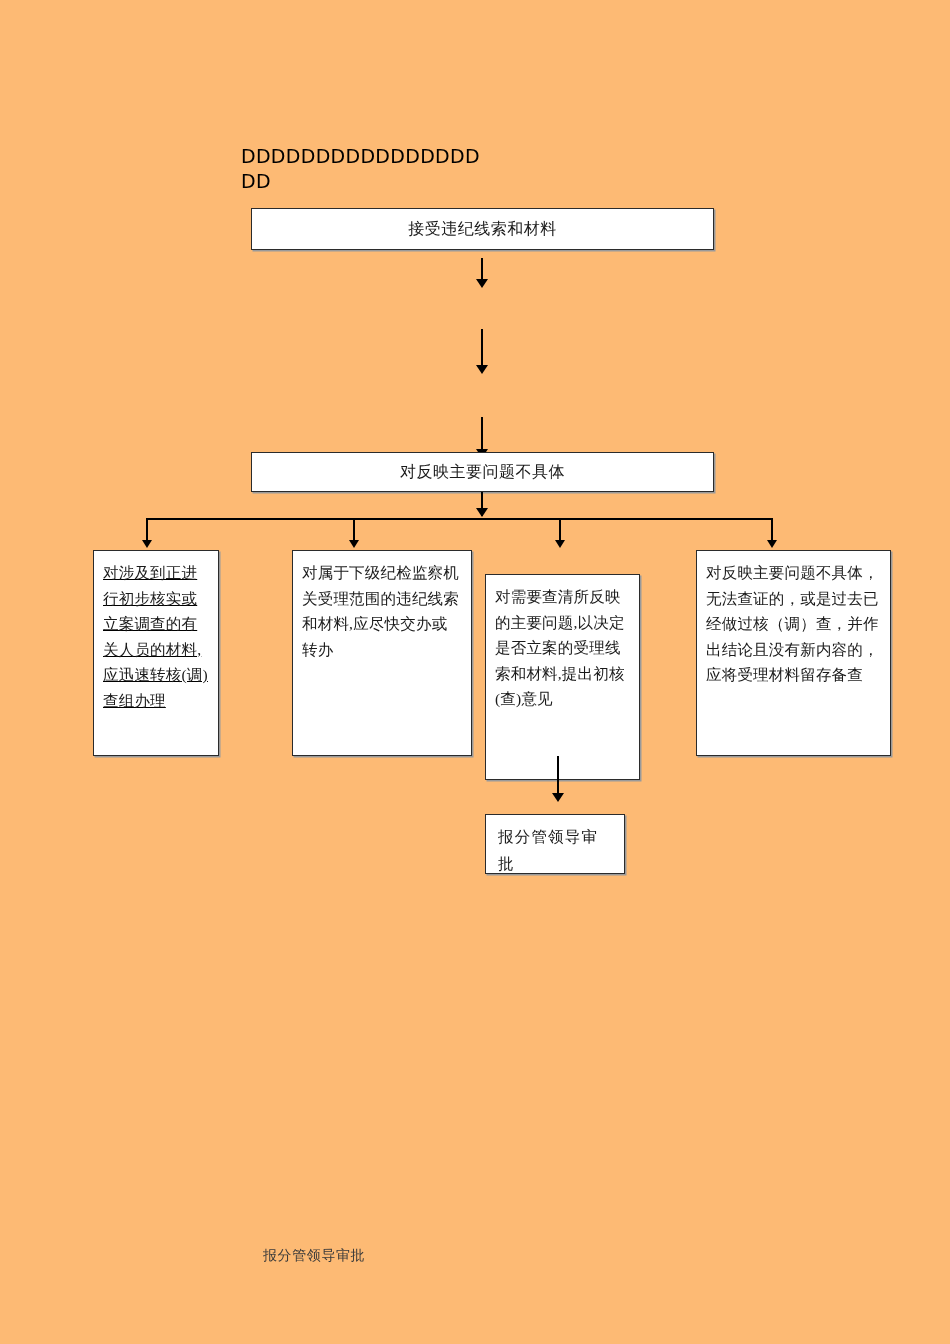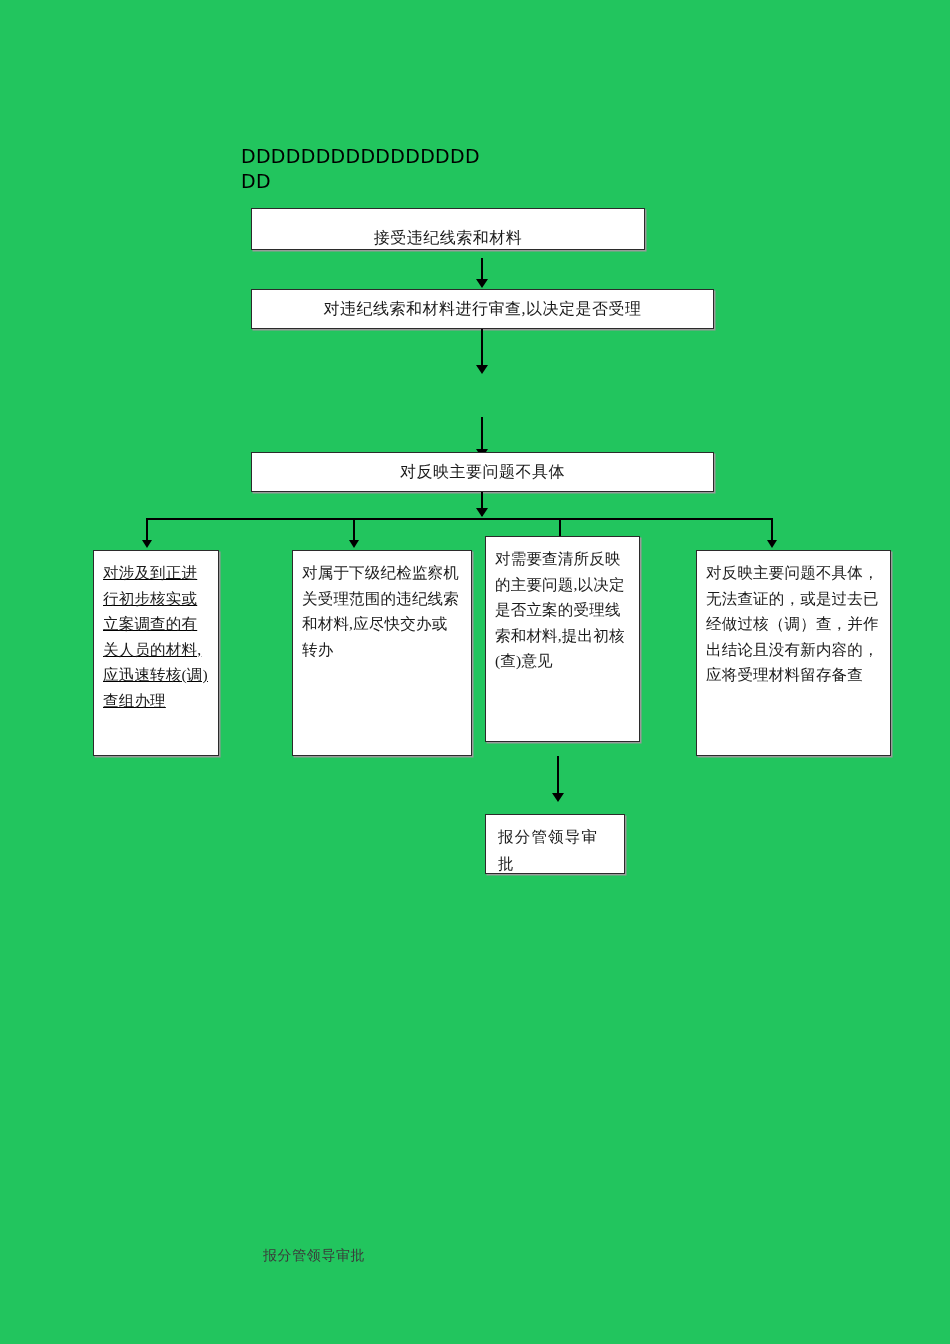--- a/index.html
+++ b/index.html
@@ -9,21 +9,21 @@
     background: #ffffff;
   }
   body {
     font-family: "Liberation Serif", "DejaVu Serif", serif;
     color: #000000;
   }
   #page {
     position: relative;
     width: 950px;
     height: 1344px;
-    background: #22c55e;
+    background: #fdba74;
     overflow: hidden;
   }
 
   
   .doc-title {
     position: absolute;
     left: 241px;
     top: 144px;
     width: 260px;
     font-family: "DejaVu Sans", "Liberation Sans", sans-serif;
@@ -122,30 +122,27 @@
   }
 </style>
 </head>
 <body>
 
 <div id="page">
 
   <div class="doc-title">DDDDDDDDDDDDDDDD
 DD</div>
 
-  <div class="box main-box" style="left:251px; top:208px; width:394px; height:42px;align-items:flex-end;">
+  <div class="box main-box" style="left:251px; top:208px; width:463px; height:42px;">
     <span class="txt">接受违纪线索和材料</span>
   </div>
 
   <div class="vline" style="left:481px; top:258px; height:23px;"></div>
   <div class="arrowhead" style="left:476px; top:279px;"></div>
 
-  <div class="box main-box" style="left:251px; top:289px; width:463px; height:40px;">
-    <span class="txt">对违纪线索和材料进行审查,以决定是否受理</span>
-  </div>
 
   <div class="vline" style="left:481px; top:329px; height:38px;"></div>
   <div class="arrowhead" style="left:476px; top:365px;"></div>
 
 
   <div class="vline" style="left:481px; top:417px; height:34px;"></div>
   <div class="arrowhead" style="left:476px; top:449px;"></div>
 
   <div class="box main-box" style="left:251px; top:452px; width:463px; height:40px;">
     <span class="txt">对反映主要问题不具体</span>
@@ -169,21 +166,21 @@
   <div class="arrowhead small" style="left:767px; top:540px;"></div>
 
   <div class="box branch-box" style="left:93px; top:550px; width:126px; height:206px;text-decoration:underline;">
     <span class="txt">对涉及到正进行初步核实或立案调查的有关人员的材料,应迅速转核(调)查组办理</span>
   </div>
 
   <div class="box branch-box" style="left:292px; top:550px; width:180px; height:206px;">
     <span class="txt">对属于下级纪检监察机关受理范围的违纪线索和材料,应尽快交办或转办</span>
   </div>
 
-  <div class="box branch-box" style="left:485px; top:536px; width:155px; height:206px;">
+  <div class="box branch-box" style="left:485px; top:574px; width:155px; height:206px;">
     <span class="txt">对需要查清所反映的主要问题,以决定是否立案的受理线索和材料,提出初核(查)意见</span>
   </div>
 
   <div class="box branch-box" style="left:696px; top:550px; width:195px; height:206px;">
     <span class="txt">对反映主要问题不具体，无法查证的，或是过去已经做过核（调）查，并作出结论且没有新内容的，应将受理材料留存备查</span>
   </div>
 
   <div class="vline" style="left:557px; top:756px; height:40px;"></div>
   <div class="arrowhead" style="left:552px; top:793px;"></div>
 

